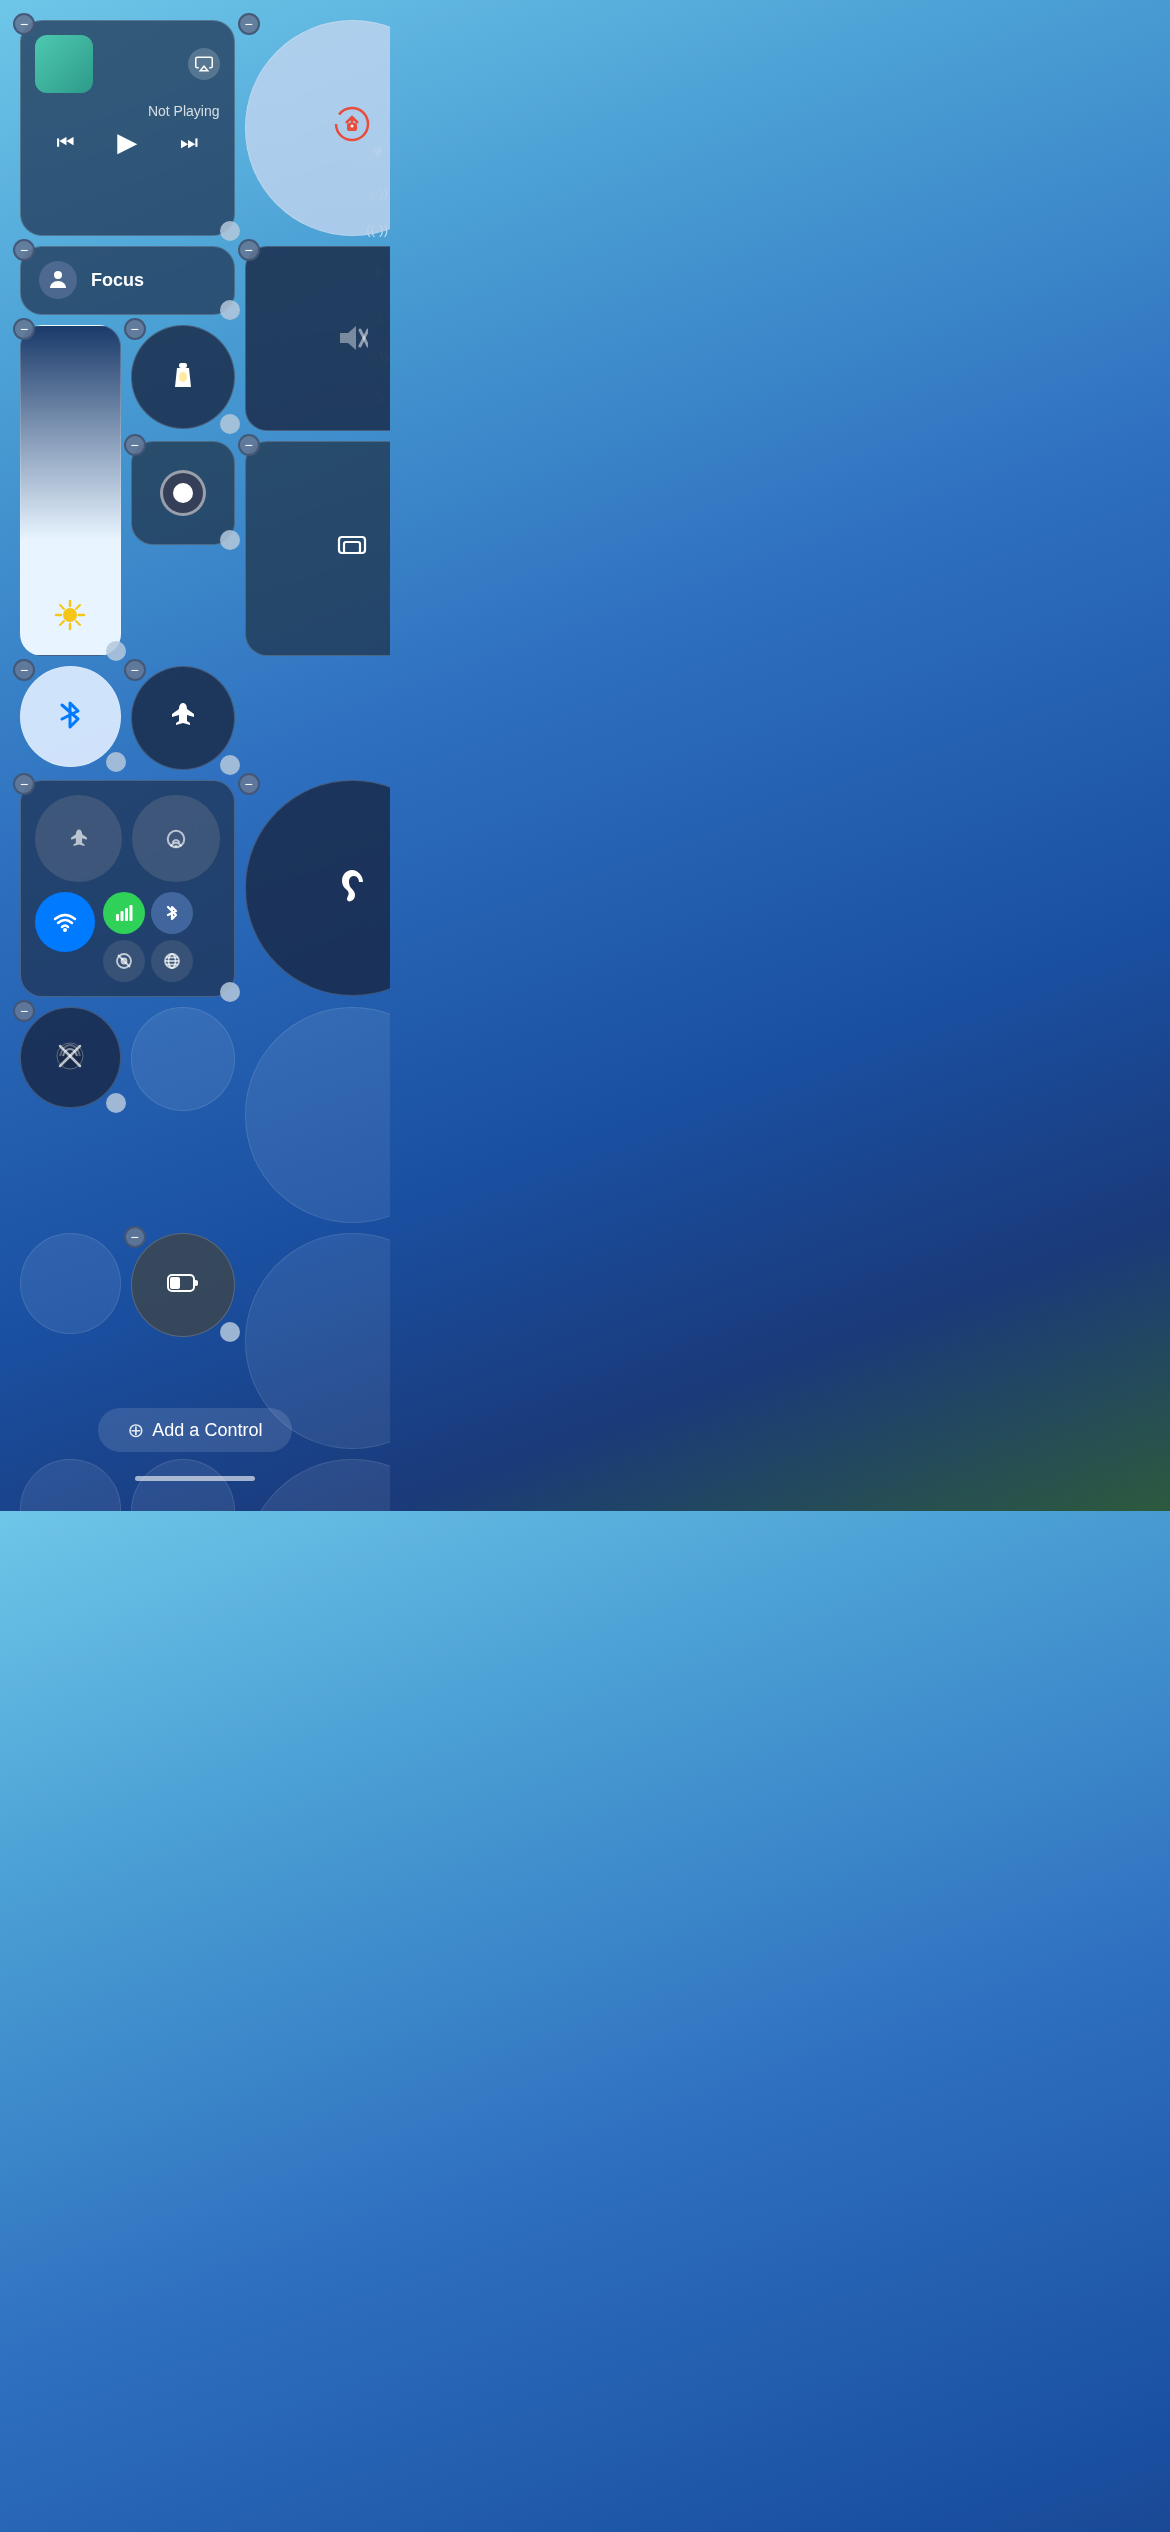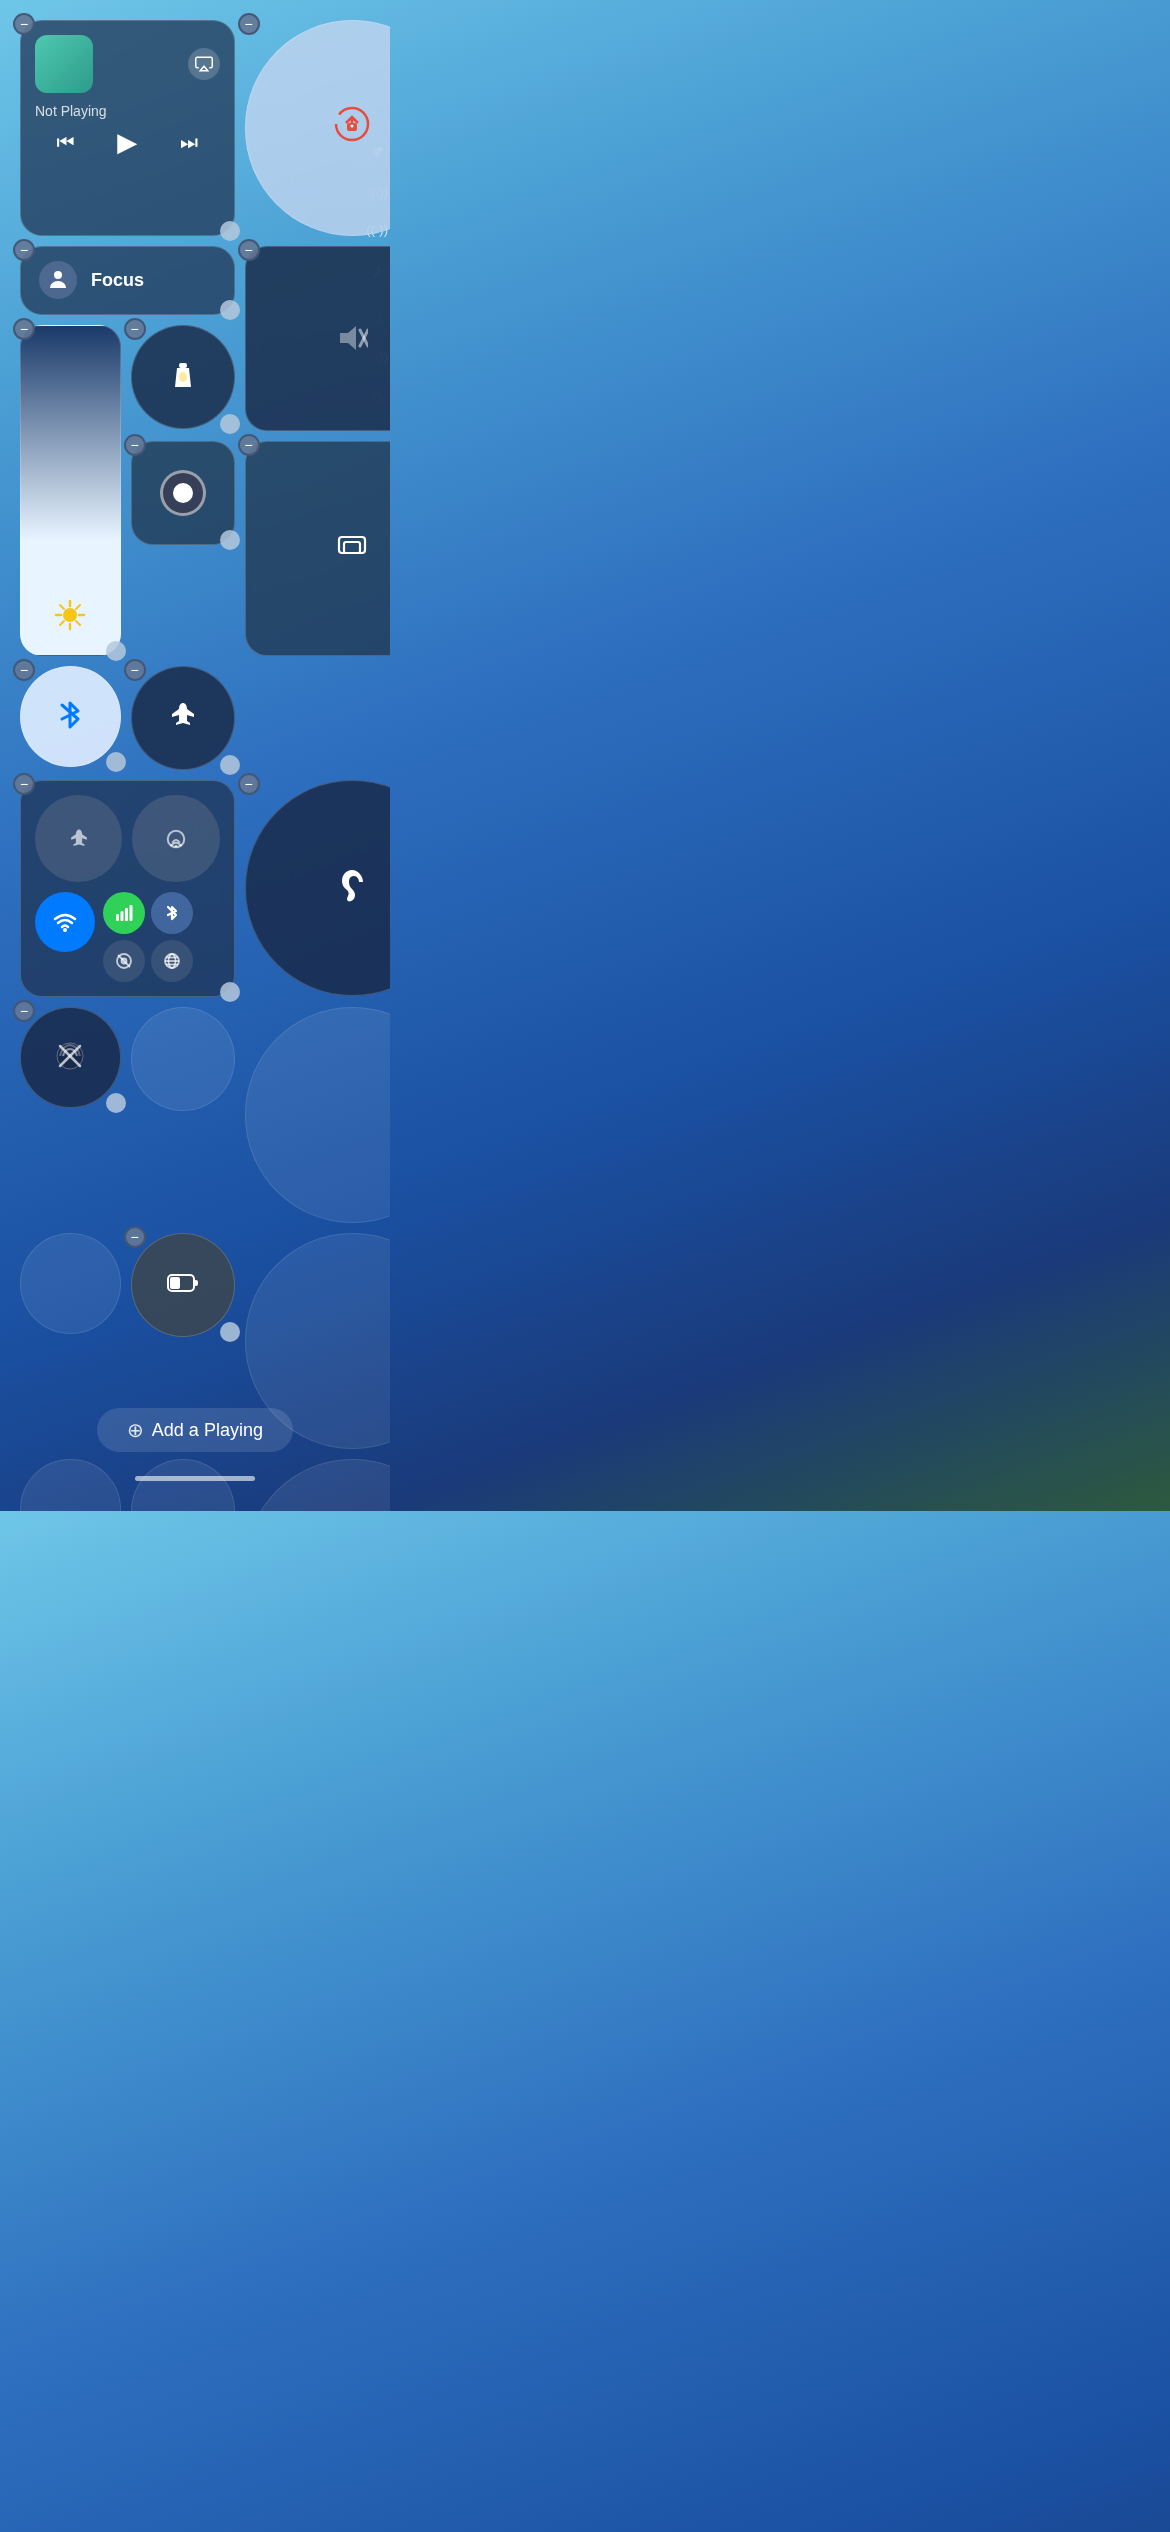--- a/index.html
+++ b/index.html
@@ -85,20 +85,21 @@
       justify-content: center;
       color: white;
       font-size: 14px;
     }
 
     .not-playing-label {
       color: rgba(255,255,255,0.8);
       font-size: 14px;
       font-weight: 500;
       margin: 8px 0;
+      text-align: right;
     }
 
     .playback-controls {
       display: flex;
       justify-content: space-around;
       align-items: center;
       margin-top: 8px;
     }
 
     .playback-controls span {
@@ -584,17 +585,17 @@
   <div class="widget-empty"></div>
   <div class="widget-empty"></div>
   <div class="widget-empty"></div>
   <div class="widget-empty"></div>
   <div class="widget-empty"></div>
 </div>
 
 <div style="display:flex; justify-content:center; margin-top:10px; margin-bottom:14px;">
   <button class="add-control-btn">
     <span style="font-size:20px; color:rgba(255,255,255,0.85);">⊕</span>
-    <span>Add a Playing</span>
+    <span>Add a Control</span>
   </button>
 </div>
 
 <div class="home-indicator"></div>
 
 </body></html>

